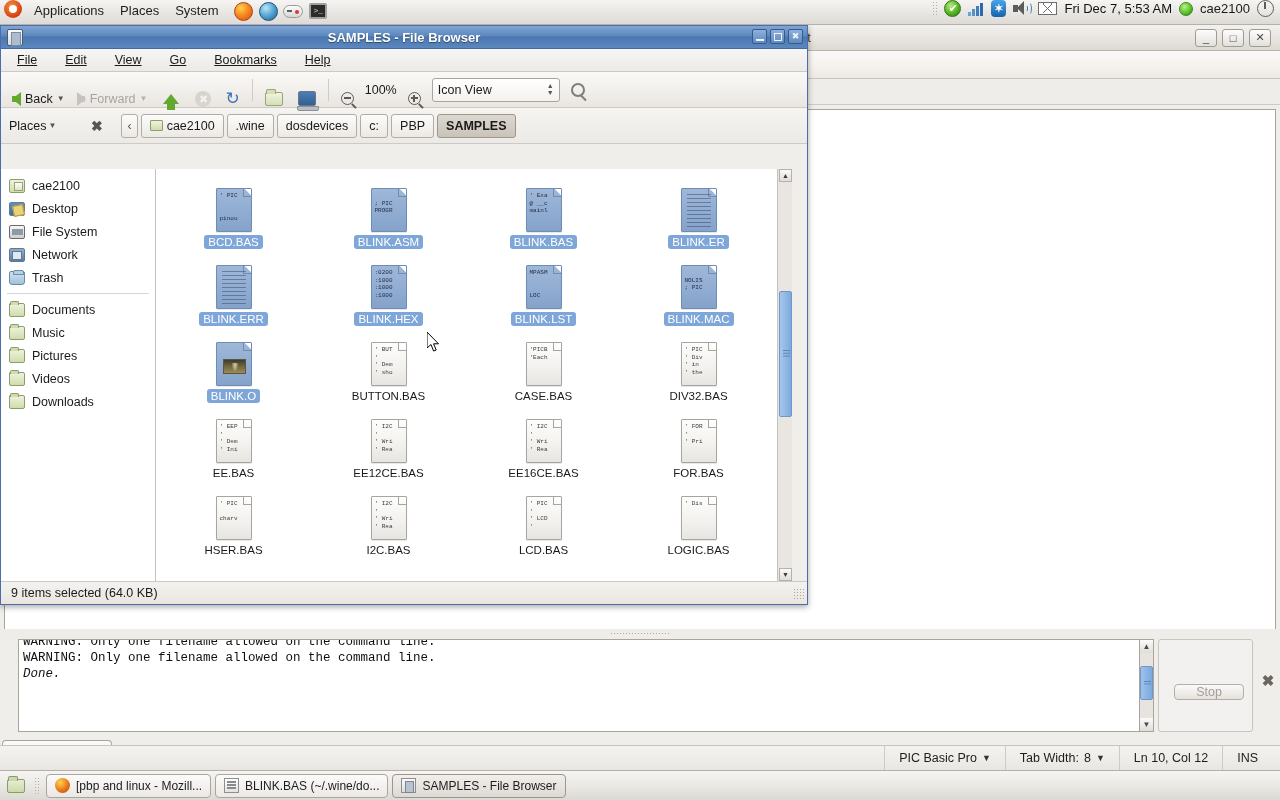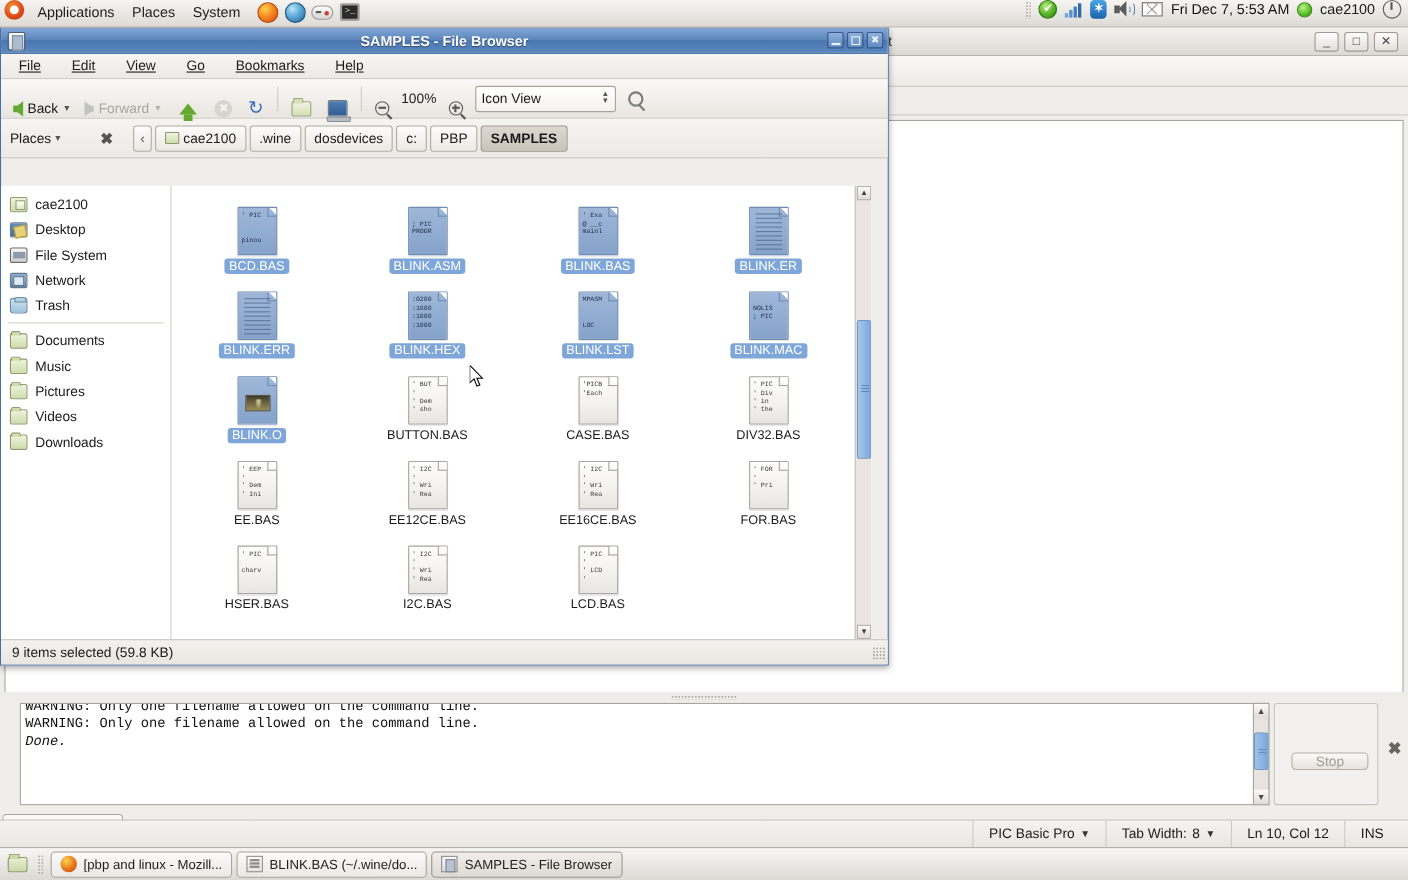--- a/index.html
+++ b/index.html
@@ -956,31 +956,38 @@
           <div class="fitem">
             <div class="fdoc plain">
               <span class="corner"></span>
               <div>' PIC</div>
               <div>'</div>
               <div>' LCD</div>
               <div>'</div>
             </div>
             <div class="flabel">LCD.BAS</div>
           </div>
+          <div class="fitem">
+            <div class="fdoc plain">
+              <span class="corner"></span>
+              <div>' Dis</div>
+            </div>
+            <div class="flabel">LOGIC.BAS</div>
+          </div>
         </div>
       <div id="fb-vscroll">
         <div class="sb-btn" style="top:0px;">▲</div>
         <div class="thumb"></div>
         <div class="sb-btn" style="bottom:0px;">▼</div>
       </div>
     </div>
   </div>
 
   <div id="fb-statusbar">
-    <span>9 items selected (59.8 KB)</span>
+    <span>9 items selected (64.0 KB)</span>
     <span id="fb-grip"></span>
   </div>
 </div>
 
 <svg id="mouse-cursor" viewBox="0 0 13 20">
   <polygon points="0,0 0,16 4,12.5 6.6,19 9.2,18 6.6,11.8 11.5,11.8" fill="#ffffff" stroke="#000000" stroke-width="1"></polygon>
 </svg>
 
 <div id="top-panel">
   <div class="panel-apps-logo"></div>

